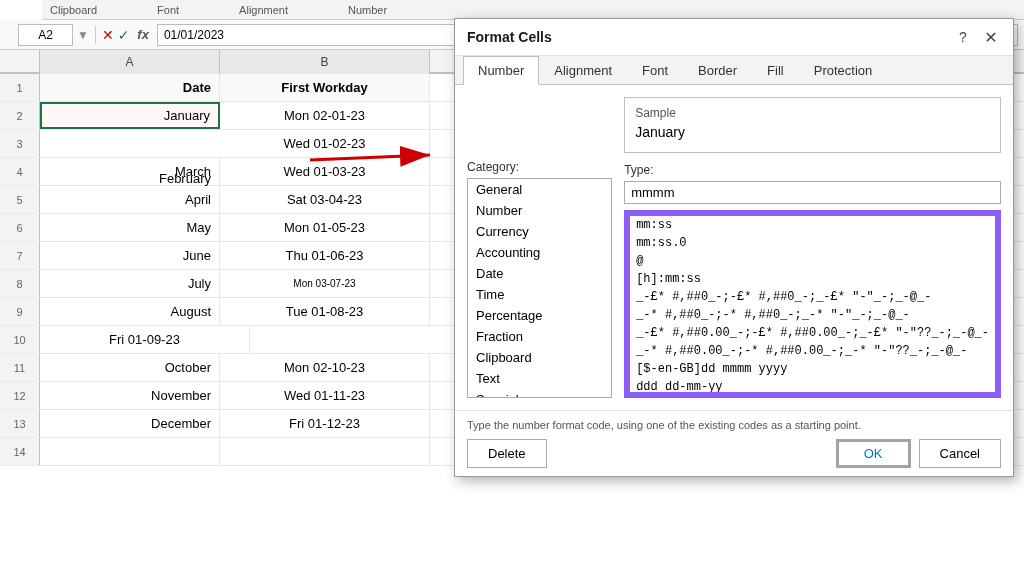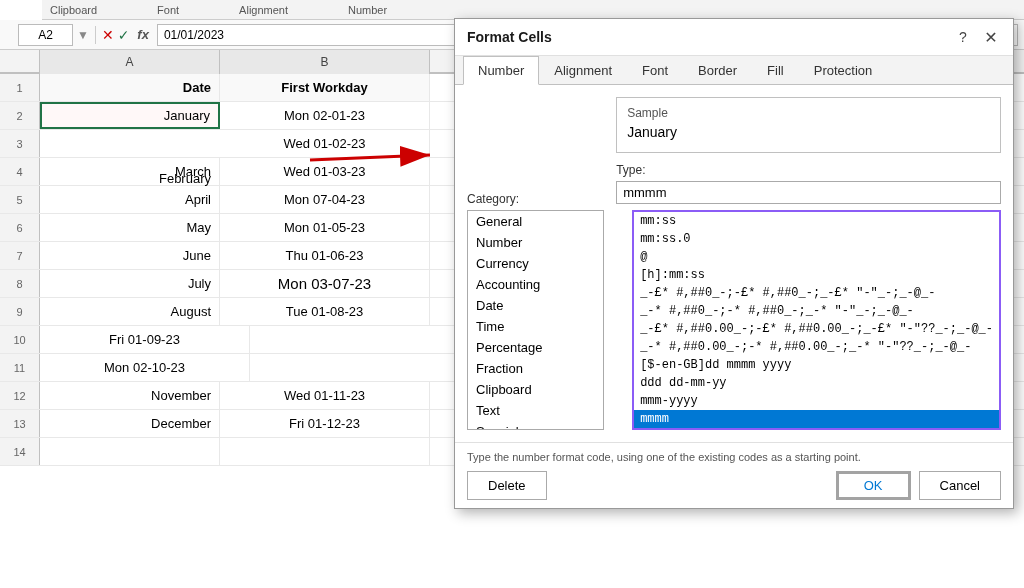--- a/index.html
+++ b/index.html
@@ -31,21 +31,21 @@
     .category-label { font-size: 12px; margin-bottom: 4px; color: #333; }
     .category-list { border: 1px solid #aaa; height: 220px; overflow-y: auto; }
     .category-item { padding: 3px 8px; cursor: pointer; font-size: 13px; white-space: nowrap; }
 
     
     .sample-section { border: 1px solid #c0c0c0; padding: 8px 10px; margin-bottom: 10px; min-height: 56px; }
     .sample-label { font-size: 12px; color: #555; margin-bottom: 4px; }
     .sample-value { font-size: 14px; font-weight: 500; }
     .type-label { font-size: 12px; color: #333; margin-bottom: 4px; }
     .type-input { width: 100%; border: 1px solid #aaa; padding: 3px 6px; font-size: 13px; margin-bottom: 6px; }
-    .type-list { border: 2px solid #8b5cf6; height: 220px; overflow-y: auto; margin-left: 16px; }
+    .type-list { border: 6px solid #8b5cf6; height: 188px; overflow-y: auto; }
     .type-item { padding: 2px 6px; cursor: pointer; font-size: 12px; font-family: 'Courier New', monospace; white-space: nowrap; }
     .type-item.selected { background: #0078d4; color: white; }
 
     
     .dialog-footer { padding: 8px 12px; border-top: 1px solid #e0e0e0; display: flex; flex-direction: column; gap: 8px; }
     .format-hint { font-size: 11px; color: #555; }
     .dialog-actions { display: flex; justify-content: flex-end; gap: 8px; }
     .delete-btn { margin-right: auto; }
     .btn { padding: 4px 20px; border: 1px solid #aaa; background: white; cursor: pointer; font-size: 13px; min-width: 75px; }
     .btn-primary { background: white; border: 3px solid #a3a3a3; color: #0078d4; }
@@ -108,48 +108,49 @@
         <div style="width: 210px; min-width: 210px; display: flex; align-items: center; justify-content: center; padding: 0px 8px; border-right: 1px solid rgb(232, 232, 232); font-size: 13px;">Wed 01-02-23</div>
       </div>
       <div style="display: flex; height: 28px; border-bottom: 1px solid rgb(232, 232, 232);">
         <div style="width: 40px; min-width: 40px; display: flex; align-items: center; justify-content: center; font-size: 11px; color: rgb(102, 102, 102); background: rgb(243, 243, 243); border-right: 1px solid rgb(192, 192, 192);">4</div>
         <div style="width: 180px; min-width: 180px; display: flex; align-items: center; justify-content: flex-end; padding: 0px 8px; border-right: 1px solid rgb(232, 232, 232); font-size: 13px;">March</div>
         <div style="width: 210px; min-width: 210px; display: flex; align-items: center; justify-content: center; padding: 0px 8px; border-right: 1px solid rgb(232, 232, 232); font-size: 13px;">Wed 01-03-23</div>
       </div>
       <div style="display: flex; height: 28px; border-bottom: 1px solid rgb(232, 232, 232);">
         <div style="width: 40px; min-width: 40px; display: flex; align-items: center; justify-content: center; font-size: 11px; color: rgb(102, 102, 102); background: rgb(243, 243, 243); border-right: 1px solid rgb(192, 192, 192);">5</div>
         <div style="width: 180px; min-width: 180px; display: flex; align-items: center; justify-content: flex-end; padding: 0px 8px; border-right: 1px solid rgb(232, 232, 232); font-size: 13px;">April</div>
-        <div style="width: 210px; min-width: 210px; display: flex; align-items: center; justify-content: center; padding: 0px 8px; border-right: 1px solid rgb(232, 232, 232); font-size: 13px;">Mon 07-04-23</div>
+        <div style="width: 210px; min-width: 210px; display: flex; align-items: center; justify-content: center; padding: 0px 8px; border-right: 1px solid rgb(232, 232, 232); font-size: 13px;">Sat 03-04-23</div>
       </div>
       <div style="display: flex; height: 28px; border-bottom: 1px solid rgb(232, 232, 232);">
         <div style="width: 40px; min-width: 40px; display: flex; align-items: center; justify-content: center; font-size: 11px; color: rgb(102, 102, 102); background: rgb(243, 243, 243); border-right: 1px solid rgb(192, 192, 192);">6</div>
         <div style="width: 180px; min-width: 180px; display: flex; align-items: center; justify-content: flex-end; padding: 0px 8px; border-right: 1px solid rgb(232, 232, 232); font-size: 13px;">May</div>
         <div style="width: 210px; min-width: 210px; display: flex; align-items: center; justify-content: center; padding: 0px 8px; border-right: 1px solid rgb(232, 232, 232); font-size: 13px;">Mon 01-05-23</div>
       </div>
       <div style="display: flex; height: 28px; border-bottom: 1px solid rgb(232, 232, 232);">
         <div style="width: 40px; min-width: 40px; display: flex; align-items: center; justify-content: center; font-size: 11px; color: rgb(102, 102, 102); background: rgb(243, 243, 243); border-right: 1px solid rgb(192, 192, 192);">7</div>
         <div style="width: 180px; min-width: 180px; display: flex; align-items: center; justify-content: flex-end; padding: 0px 8px; border-right: 1px solid rgb(232, 232, 232); font-size: 13px;">June</div>
         <div style="width: 210px; min-width: 210px; display: flex; align-items: center; justify-content: center; padding: 0px 8px; border-right: 1px solid rgb(232, 232, 232); font-size: 13px;">Thu 01-06-23</div>
       </div>
       <div style="display: flex; height: 28px; border-bottom: 1px solid rgb(232, 232, 232);">
         <div style="width: 40px; min-width: 40px; display: flex; align-items: center; justify-content: center; font-size: 11px; color: rgb(102, 102, 102); background: rgb(243, 243, 243); border-right: 1px solid rgb(192, 192, 192);">8</div>
         <div style="width: 180px; min-width: 180px; display: flex; align-items: center; justify-content: flex-end; padding: 0px 8px; border-right: 1px solid rgb(232, 232, 232); font-size: 13px;">July</div>
-        <div style="width: 210px; min-width: 210px; display: flex; align-items: center; justify-content: center; padding: 0px 8px; border-right: 1px solid rgb(232, 232, 232); font-size: 15px;">Mon 03-07-23</div>
+        <div style="width: 210px; min-width: 210px; display: flex; align-items: center; justify-content: center; padding: 0px 8px; border-right: 1px solid rgb(232, 232, 232); font-size: 10px;">Mon 03-07-23</div>
       </div>
       <div style="display: flex; height: 28px; border-bottom: 1px solid rgb(232, 232, 232);">
         <div style="width: 40px; min-width: 40px; display: flex; align-items: center; justify-content: center; font-size: 11px; color: rgb(102, 102, 102); background: rgb(243, 243, 243); border-right: 1px solid rgb(192, 192, 192);">9</div>
         <div style="width: 180px; min-width: 180px; display: flex; align-items: center; justify-content: flex-end; padding: 0px 8px; border-right: 1px solid rgb(232, 232, 232); font-size: 13px;">August</div>
         <div style="width: 210px; min-width: 210px; display: flex; align-items: center; justify-content: center; padding: 0px 8px; border-right: 1px solid rgb(232, 232, 232); font-size: 13px;">Tue 01-08-23</div>
       </div>
       <div style="display: flex; height: 28px; border-bottom: 1px solid rgb(232, 232, 232);">
         <div style="width: 40px; min-width: 40px; display: flex; align-items: center; justify-content: center; font-size: 11px; color: rgb(102, 102, 102); background: rgb(243, 243, 243); border-right: 1px solid rgb(192, 192, 192);">10</div>
         <div style="width: 210px; min-width: 210px; display: flex; align-items: center; justify-content: center; padding: 0px 8px; border-right: 1px solid rgb(232, 232, 232); font-size: 13px;">Fri 01-09-23</div>
       </div>
       <div style="display: flex; height: 28px; border-bottom: 1px solid rgb(232, 232, 232);">
         <div style="width: 40px; min-width: 40px; display: flex; align-items: center; justify-content: center; font-size: 11px; color: rgb(102, 102, 102); background: rgb(243, 243, 243); border-right: 1px solid rgb(192, 192, 192);">11</div>
+        <div style="width: 180px; min-width: 180px; display: flex; align-items: center; justify-content: flex-end; padding: 0px 8px; border-right: 1px solid rgb(232, 232, 232); font-size: 13px;">October</div>
         <div style="width: 210px; min-width: 210px; display: flex; align-items: center; justify-content: center; padding: 0px 8px; border-right: 1px solid rgb(232, 232, 232); font-size: 13px;">Mon 02-10-23</div>
       </div>
       <div style="display: flex; height: 28px; border-bottom: 1px solid rgb(232, 232, 232);">
         <div style="width: 40px; min-width: 40px; display: flex; align-items: center; justify-content: center; font-size: 11px; color: rgb(102, 102, 102); background: rgb(243, 243, 243); border-right: 1px solid rgb(192, 192, 192);">12</div>
         <div style="width: 180px; min-width: 180px; display: flex; align-items: center; justify-content: flex-end; padding: 0px 8px; border-right: 1px solid rgb(232, 232, 232); font-size: 13px;">November</div>
         <div style="width: 210px; min-width: 210px; display: flex; align-items: center; justify-content: center; padding: 0px 8px; border-right: 1px solid rgb(232, 232, 232); font-size: 13px;">Wed 01-11-23</div>
       </div>
       <div style="display: flex; height: 28px; border-bottom: 1px solid rgb(232, 232, 232);">
         <div style="width: 40px; min-width: 40px; display: flex; align-items: center; justify-content: center; font-size: 11px; color: rgb(102, 102, 102); background: rgb(243, 243, 243); border-right: 1px solid rgb(192, 192, 192);">13</div>
         <div style="width: 180px; min-width: 180px; display: flex; align-items: center; justify-content: flex-end; padding: 0px 8px; border-right: 1px solid rgb(232, 232, 232); font-size: 13px;">December</div>

